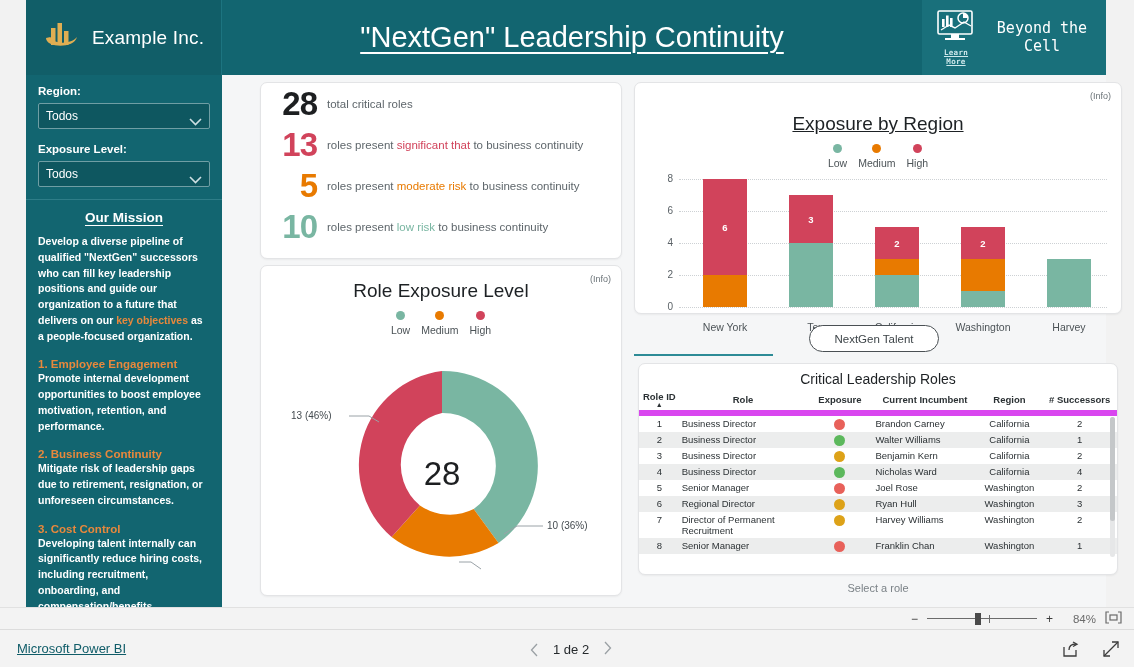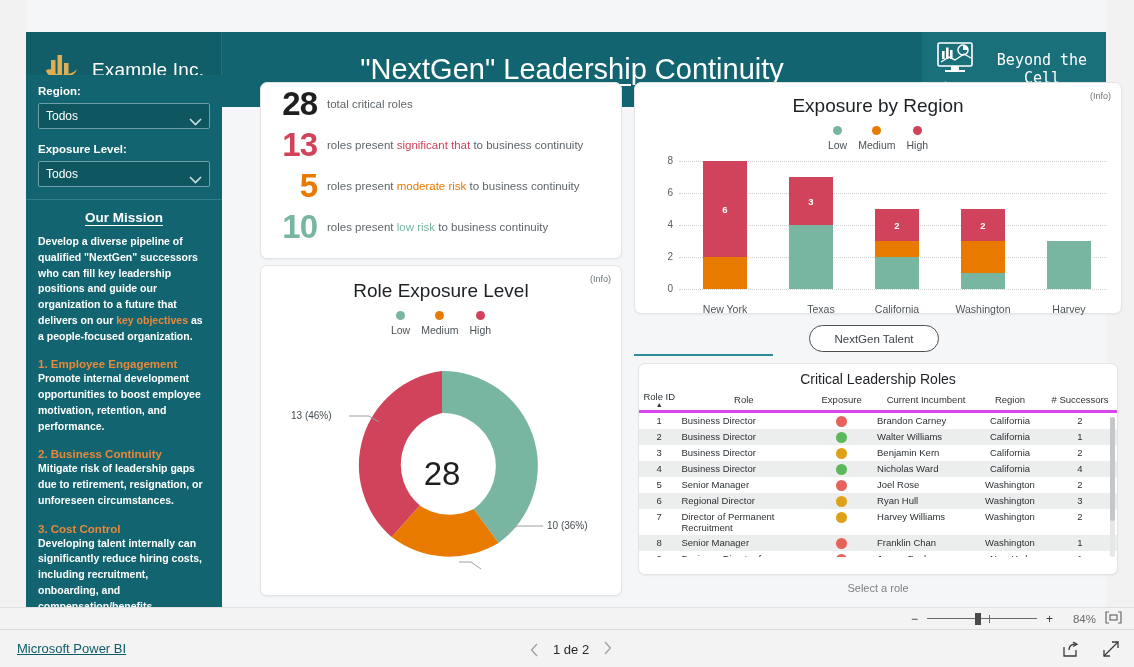--- a/index.html
+++ b/index.html
@@ -8,21 +8,21 @@
     background: #ffffff;
     font-family: "Liberation Sans", sans-serif;
     overflow: hidden;
   }
   #app { position: relative; width: 1134px; height: 667px; background: #f2f2f2; }
 
   
   #canvas { position: absolute; left: 26px; top: 0; width: 1080px; height: 607px; background: #f5f6f7; }
 
   
-  #header { position: absolute; left: 0; top: 0; width: 1080px; height: 75px; background: #126570; margin-top: 32px; }
+  #header { position: absolute; left: 0; top: 0; width: 1080px; height: 75px; background: #126570; }
   #brand-block {
     position: absolute; left: 0; top: 0; width: 196px; height: 75px;
     background: #115e68; display: flex; align-items: center; gap: 10px; padding-left: 14px;
     border-right: 1px solid #1d7480;
   }
   #brand-name { color: #ffffff; font-size: 19px; letter-spacing: .2px; }
   #report-title-wrap {
     position: absolute; left: 196px; top: 0; width: 700px; height: 75px;
     display: flex; align-items: center; justify-content: center;
   }
@@ -106,21 +106,21 @@
   .dot { width: 9px; height: 9px; border-radius: 50%; display: inline-block; }
   #donut-wrap { position: relative; width: 362px; height: 250px; }
   #donut-center {
     position: absolute; left: 0; right: 0; top: 119px; text-align: center;
     font-size: 33px; color: #1d1f21;
   }
   .dlabel { position: absolute; font-size: 10px; color: #434a4f; }
 
   
   #bar-card { left: 608px; top: 82px; width: 488px; height: 232px; }
-  #bar-title { margin-top: 12px; }
+  #bar-title { margin-top: 30px; text-decoration: underline; }
   #plot { position: relative; left: 22px; top: 10px; width: 452px; height: 128px; }
   .gridline { position: absolute; left: 22px; right: 2px; height: 0; border-top: 1px dotted #cdd1d4; }
   .ytick { position: absolute; left: 0; width: 16px; text-align: right; font-size: 10px; color: #5a6166; }
   .bar-col { position: absolute; bottom: 0; width: 44px; }
   .seg { width: 100%; position: relative; }
   .seg-label {
     position: absolute; left: 0; right: 0; top: 50%; transform: translateY(-50%);
     text-align: center; color: #ffffff; font-size: 9.5px; font-weight: bold;
   }
   .xlabel {
@@ -134,22 +134,22 @@
     background: #ffffff; color: #3d4448; font-size: 11.5px;
     display: flex; align-items: center; justify-content: center; cursor: pointer;
   }
   .tab-underline { position: absolute; height: 2px; background: #2d8b96; }
 
   
   #table-card { left: 612px; top: 363px; width: 480px; height: 212px; }
   #table-title { font-size: 14px; margin-top: 7px; }
   table { width: 100%; border-collapse: collapse; margin-top: 4px; }
   th {
-    font-size: 9.5px; color: #2b3134; font-weight: normal; padding: 0 2px 3px 2px;
-    border-bottom: 3px solid #d946ef; white-space: nowrap;
+    font-size: 9.5px; color: #2b3134; font-weight: bold; padding: 0 2px 3px 2px;
+    border-bottom: 6px solid #d946ef; white-space: nowrap;
   }
   td { font-size: 9.5px; color: #2b3134; padding: 2px 2px; vertical-align: top; }
   tbody tr:nth-child(even) { background: #eceded; }
   .c-id { width: 42px; text-align: center; }
   .c-role { width: 152px; }
   .c-exp { width: 74px; text-align: center; }
   .c-inc { width: 108px; }
   .c-reg { width: 70px; text-align: center; }
   .c-suc { width: 78px; text-align: center; }
   .exp-dot { width: 11px; height: 11px; border-radius: 50%; display: inline-block; vertical-align: middle; }

